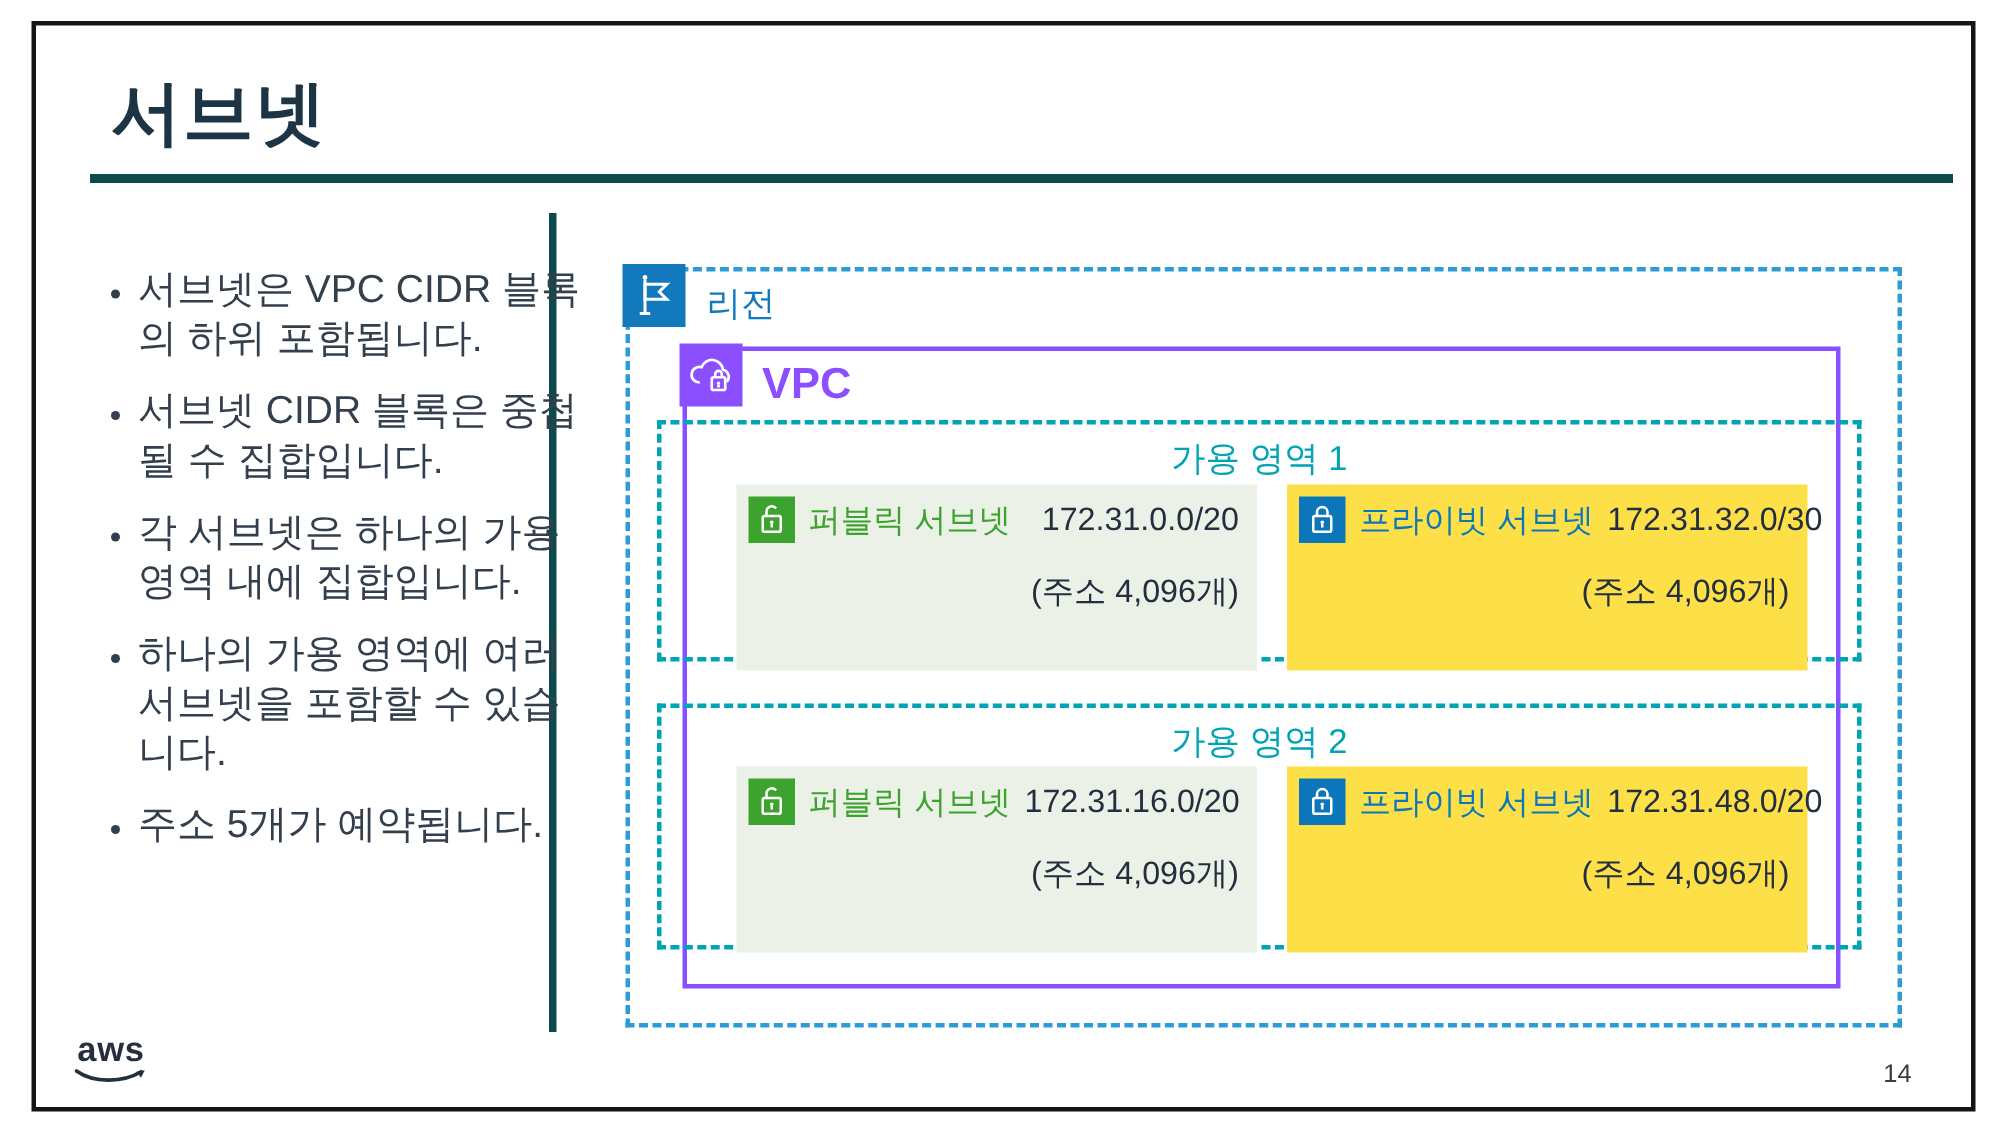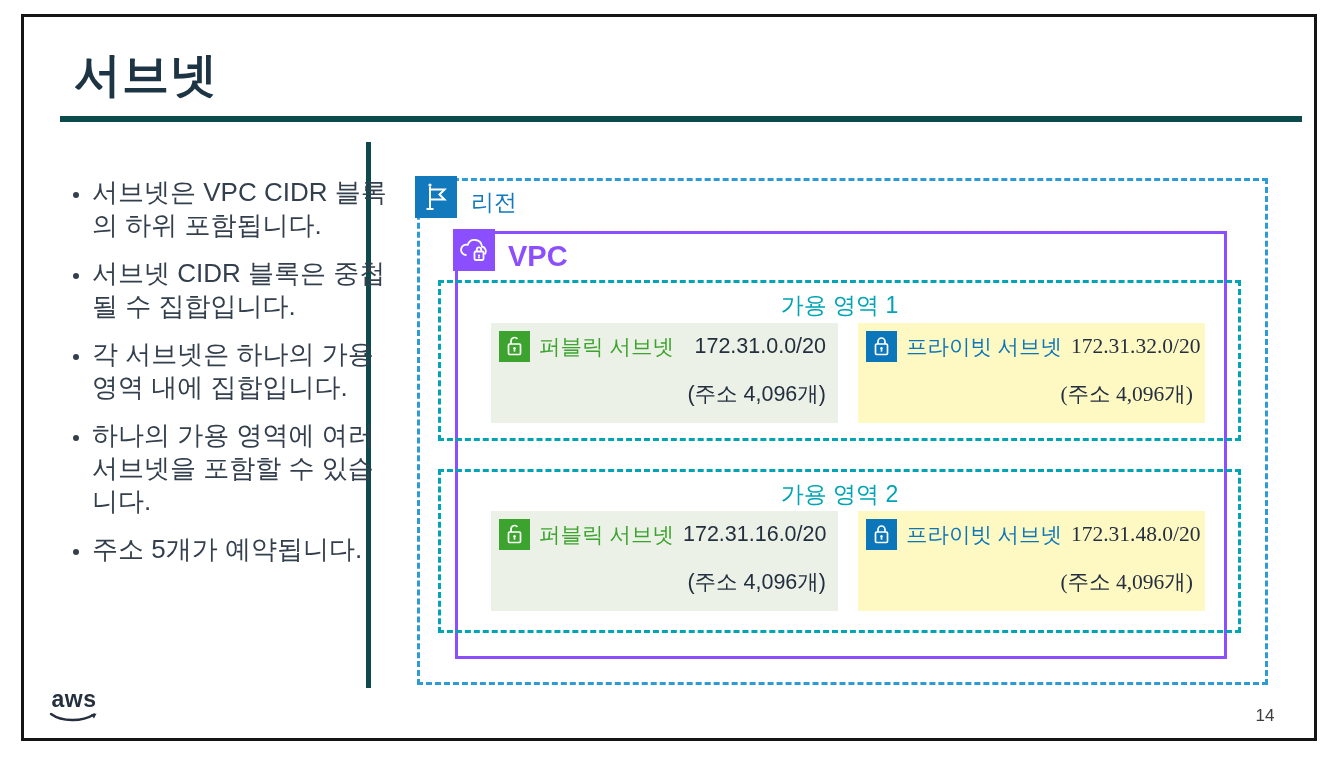--- a/index.html
+++ b/index.html
@@ -109,26 +109,26 @@
   .az-label {
     width: 100%;
     text-align: center;
     margin-top: 7px;
     font-size: 23px;
     color: #00A4B4;
   }
 
   
   .subnet {
-    width: 347px; height: 100px;
+    width: 347px; height: 124px;
     box-sizing: border-box;
     padding: 8px 12px 8px 8px;
   }
   .subnet.public { background: #EBF1E6; }
-  .subnet.private { background: #fef9c3; font-family: Liberation Serif, serif; }
+  .subnet.private { background: #fde047; }
   .sn-a1-pub { left: 491px; top: 323px; }
   .sn-a1-priv { left: 858px; top: 323px; }
   .sn-a2-pub { left: 491px; top: 511px; }
   .sn-a2-priv { left: 858px; top: 511px; }
 
   .subnet-head {
     display: flex; align-items: center; gap: 9px;
   }
   .subnet-icon {
     width: 31px; height: 31px;
@@ -245,21 +245,21 @@
   <div class="subnet-head">
     <span class="subnet-icon">
       <svg width="27" height="27" viewBox="0 0 27 27" fill="none" stroke="#ffffff" stroke-width="1.7">
         <rect x="7.5" y="11" width="12" height="10.5" rx="1.2"></rect>
         <path d="M10 11 V8.5 a3.5 3.5 0 0 1 7 0 V11"></path>
         <circle cx="13.5" cy="15.2" r="1.2" fill="#ffffff" stroke="none"></circle>
         <line x1="13.5" y1="16.2" x2="13.5" y2="18.6"></line>
       </svg>
     </span>
     <span class="subnet-label">프라이빗 서브넷</span>
-    <span class="subnet-cidr">172.31.32.0/20</span>
+    <span class="subnet-cidr">172.31.32.0/30</span>
   </div>
   <div class="subnet-addr">(주소 4,096개)</div>
 </div>
 
 <div class="abs subnet public sn-a2-pub">
   <div class="subnet-head">
     <span class="subnet-icon">
       <svg width="27" height="27" viewBox="0 0 27 27" fill="none" stroke="#ffffff" stroke-width="1.7">
         <rect x="7.5" y="11" width="12" height="10.5" rx="1.2"></rect>
         <path d="M10 11 V8.2 a3.6 3.6 0 0 1 6.4-2.3"></path>

